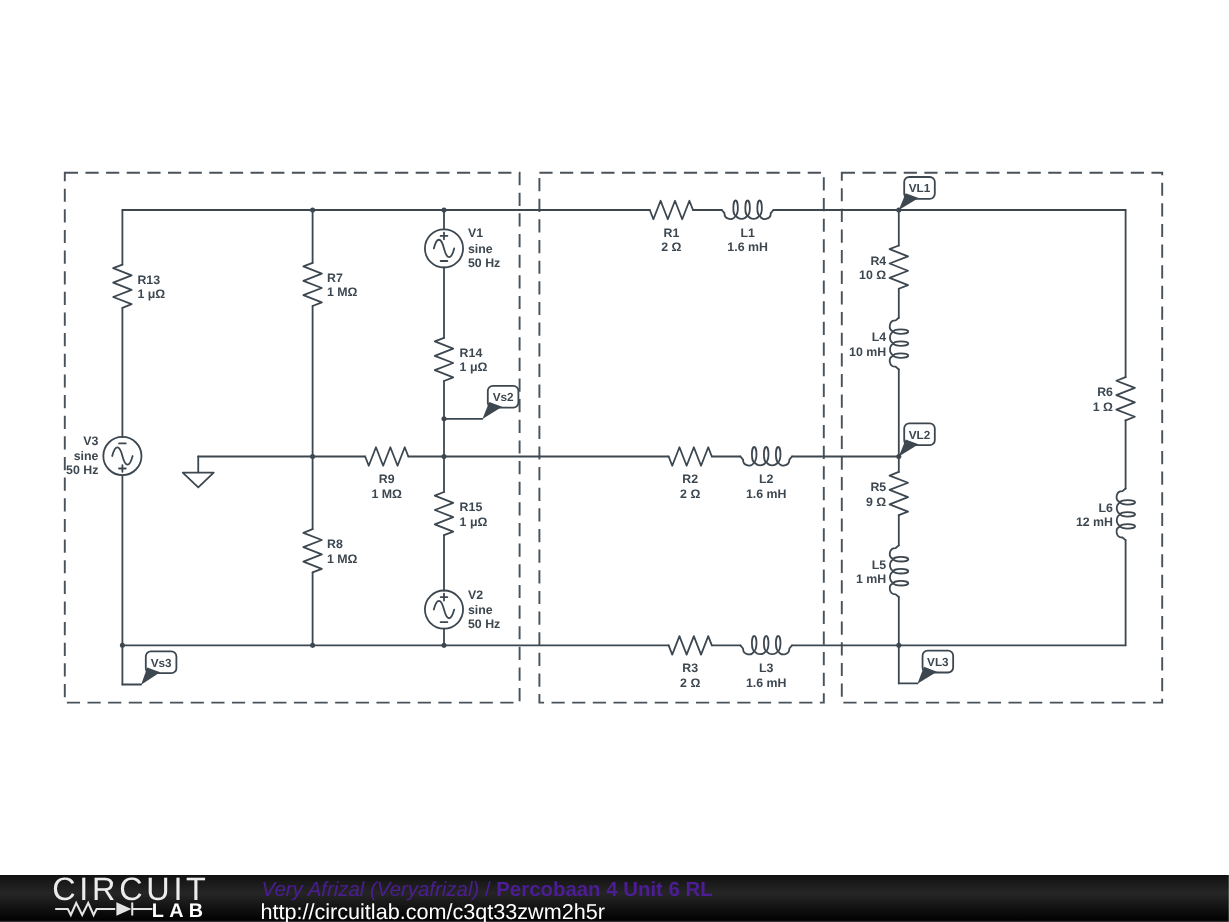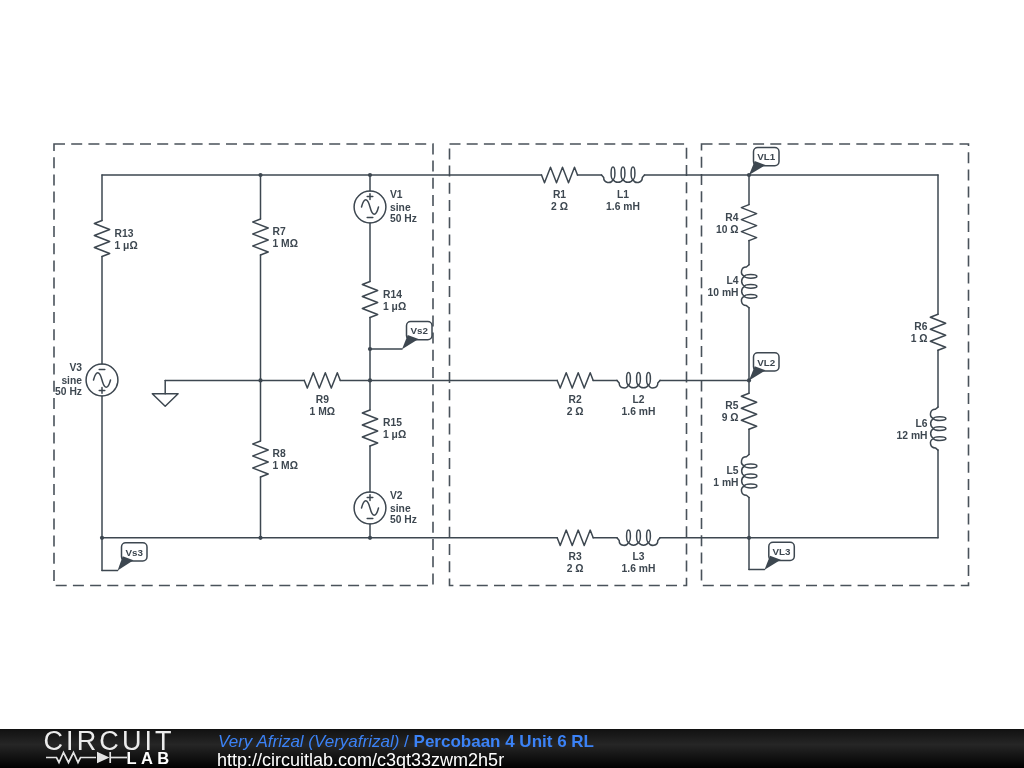--- a/index.html
+++ b/index.html
@@ -1,20 +1,20 @@
 <!DOCTYPE html>
 <html><head><meta charset="utf-8"><style>
 html,body{margin:0;padding:0;background:#fff;width:1024px;height:768px;overflow:hidden}
 .w{fill:none;stroke:#3d4750;stroke-width:1.5;stroke-linecap:round;stroke-linejoin:round}
 .db{fill:none;stroke:#49525a;stroke-width:1.6;stroke-dasharray:11 6.2}
 .t{font:bold 10.3px "Liberation Sans",sans-serif;fill:#3d4750}
 .tf{font:bold 9.8px "Liberation Sans",sans-serif;fill:#3d4750}
 #bar{position:absolute;left:0;top:729px;width:1024px;height:39px;
 background:linear-gradient(180deg,#111 0%,#262626 40%,#0a0a0a 85%,#000 100%)}
-.l1{position:absolute;left:218px;top:731.5px;will-change:transform;font:17px "Liberation Sans",sans-serif;color:#3b82f6;white-space:nowrap}
+.l1{position:absolute;left:218px;top:731.5px;will-change:transform;font:17px "Liberation Sans",sans-serif;color:#4c1d95;white-space:nowrap}
 .l2{position:absolute;left:217px;top:749.5px;will-change:transform;font:18px "Liberation Sans",sans-serif;color:#fff;white-space:nowrap}
 </style></head>
 <body>
 <svg width="1024" height="768" style="position:absolute;left:0;top:0;will-change:transform">
 <rect class="db" x="54" y="144" width="379" height="441.5"></rect>
 <rect class="db" x="449.5" y="144" width="237.0" height="441.5"></rect>
 <rect class="db" x="701.5" y="144" width="267.0" height="441.5"></rect>
 <line class="w" x1="102" y1="175" x2="541.5" y2="175"></line>
 <line class="w" x1="577.5" y1="175" x2="601.5" y2="175"></line>
 <line class="w" x1="644.5" y1="175" x2="938" y2="175"></line>

